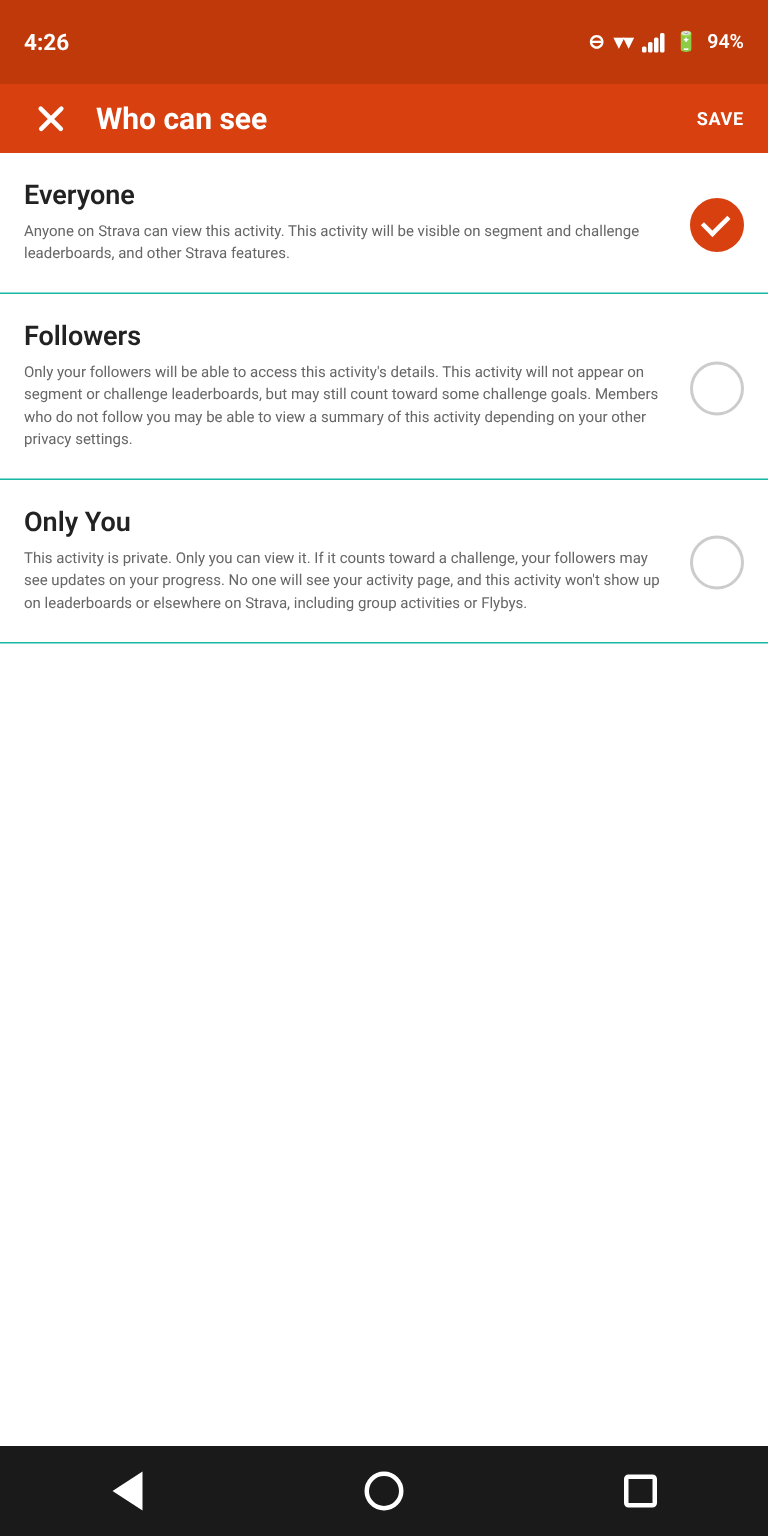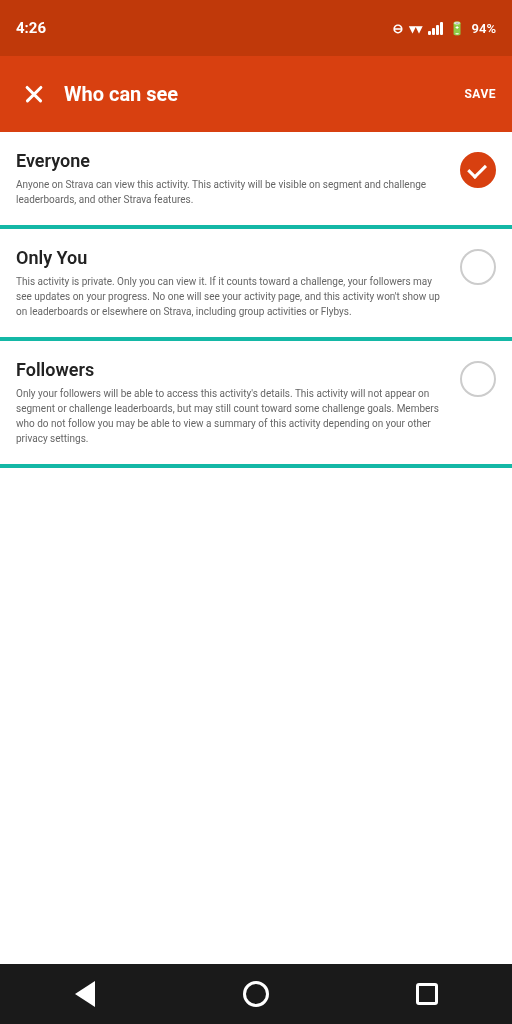--- a/index.html
+++ b/index.html
@@ -33,21 +33,21 @@
       display: flex;
       align-items: center;
       gap: 6px;
       font-size: 13px;
     }
 
     
     .header {
       background: #d84010;
       color: white;
-      height: 76px;
+      height: 46px;
       display: flex;
       align-items: center;
       justify-content: space-between;
       padding: 0 16px;
       flex-shrink: 0;
     }
     .header-close {
       width: 36px;
       height: 36px;
       display: flex;
@@ -72,23 +72,23 @@
     }
 
     
     .options-list {
       flex: 1;
       background: #fff;
     }
 
     .option-item {
       padding: 18px 16px 18px 16px;
-      border-bottom: 4px solid #14b8a6;
-      display: flex;
-      align-items: flex-start;
+      border-bottom: 1px solid #14b8a6;
+      display: flex;
+      align-items: center;
       gap: 12px;
       cursor: pointer;
     }
 
     .option-content {
       flex: 1;
     }
 
     .option-title {
       font-size: 18px;
@@ -233,30 +233,30 @@
   <div class="option-item">
     <div class="option-content">
       <div class="option-title">Everyone</div>
       <div class="option-description">Anyone on Strava can view this activity. This activity will be visible on segment and challenge leaderboards, and other Strava features.</div>
     </div>
     <div class="option-radio selected"></div>
   </div>
 
   <div class="option-item">
     <div class="option-content">
+      <div class="option-title">Followers</div>
+      <div class="option-description">Only your followers will be able to access this activity's details. This activity will not appear on segment or challenge leaderboards, but may still count toward some challenge goals. Members who do not follow you may be able to view a summary of this activity depending on your other privacy settings.</div>
+    </div>
+    <div class="option-radio"></div>
+  </div>
+
+  <div class="option-item">
+    <div class="option-content">
       <div class="option-title">Only You</div>
       <div class="option-description">This activity is private. Only you can view it. If it counts toward a challenge, your followers may see updates on your progress. No one will see your activity page, and this activity won't show up on leaderboards or elsewhere on Strava, including group activities or Flybys.</div>
-    </div>
-    <div class="option-radio"></div>
-  </div>
-
-  <div class="option-item">
-    <div class="option-content">
-      <div class="option-title">Followers</div>
-      <div class="option-description">Only your followers will be able to access this activity's details. This activity will not appear on segment or challenge leaderboards, but may still count toward some challenge goals. Members who do not follow you may be able to view a summary of this activity depending on your other privacy settings.</div>
     </div>
     <div class="option-radio"></div>
   </div>
 </div>
 
 <div class="nav-bar">
   <div class="nav-button">
     <div class="nav-back"></div>
   </div>
   <div class="nav-button">

